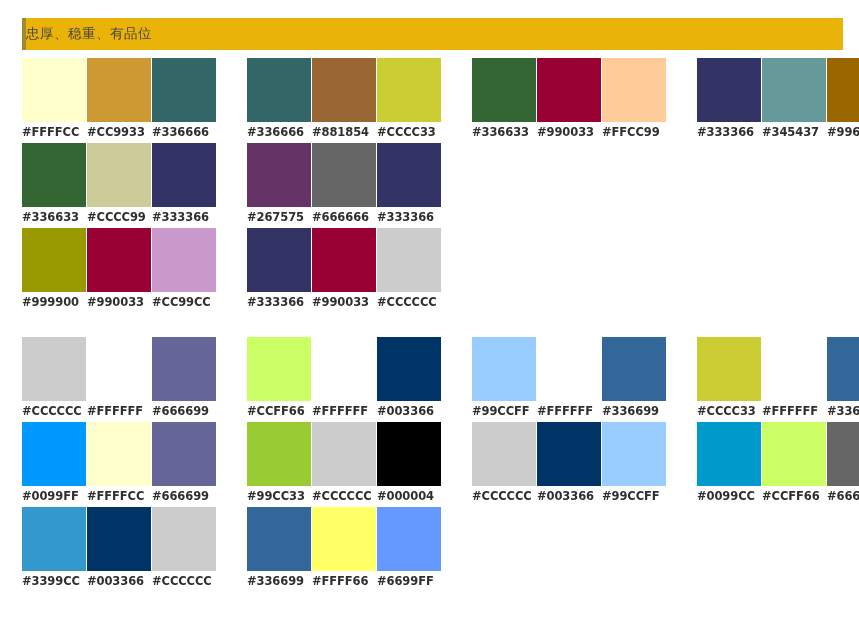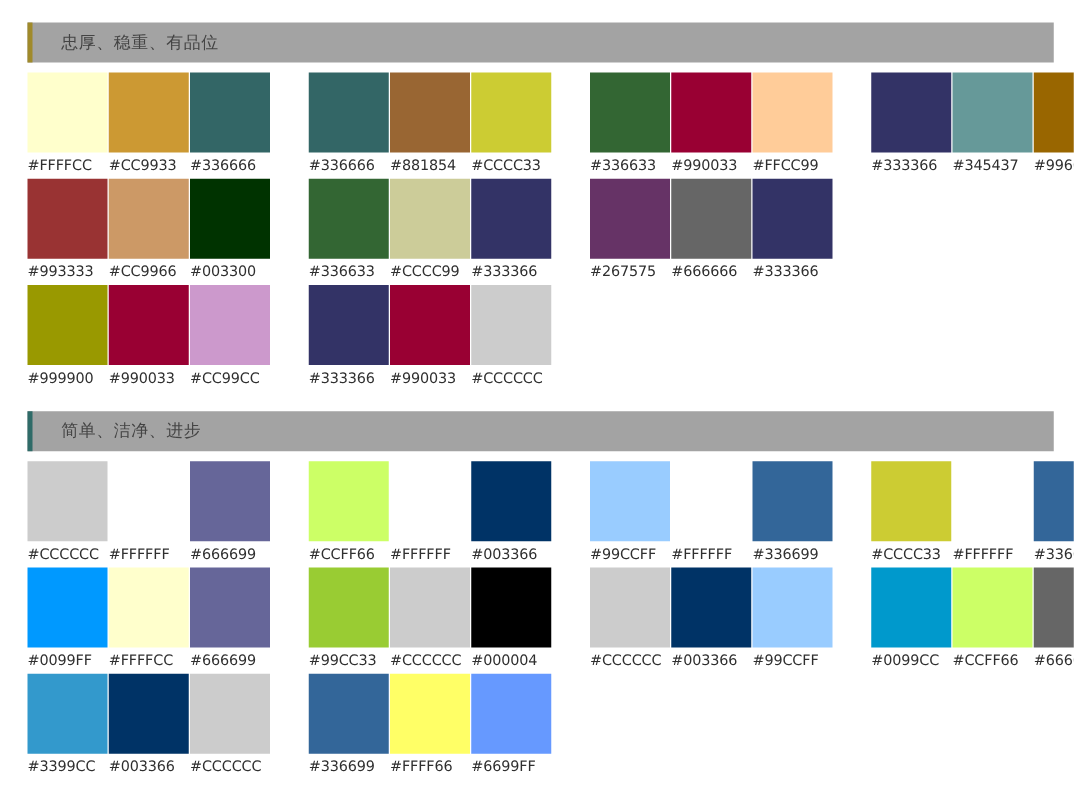--- a/index.html
+++ b/index.html
@@ -19,25 +19,25 @@
     background: #ffffff;
     padding-top: 18px;
   }
 
   
   .section { width: 859px; }
   .section + .section { margin-top: 16px; }
 
   .section-header {
     height: 32px;
-    background: #a3a3a3;
+    background: #eab308;
     margin: 0 16px 0 22px;
     display: flex;
     align-items: center;
-    padding-left: 27px;
+    padding-left: 4px;
     position: relative;
   }
   .section-header .accent {
     position: absolute;
     left: 0;
     top: 0;
     width: 4px;
     height: 32px;
   }
   .section-header .title {
@@ -72,20 +72,21 @@
     height: 64px;
     flex: 0 0 64px;
     margin-right: 1px;
   }
   .swatch:last-child { margin-right: 0; }
 
   .labels {
     display: flex;
     height: 21px;
     align-items: center;
+    font-weight: bold;
   }
 
   .label {
     width: 64px;
     flex: 0 0 64px;
     margin-right: 1px;
     font-size: 11.5px;
     color: #2f2f2f;
     line-height: 21px;
     white-space: nowrap;
@@ -151,32 +152,20 @@
               <div class="labels">
                 <div class="label">#333366</div>
                 <div class="label">#345437</div>
                 <div class="label">#996600</div>
               </div>
             </div>
           </div>
           <div class="row">
             <div class="group">
               <div class="swatches">
-                <div class="swatch" style="background: rgb(153, 51, 51);"></div>
-                <div class="swatch" style="background: rgb(204, 153, 102);"></div>
-                <div class="swatch" style="background: rgb(0, 51, 0);"></div>
-              </div>
-              <div class="labels">
-                <div class="label">#993333</div>
-                <div class="label">#CC9966</div>
-                <div class="label">#003300</div>
-              </div>
-            </div>
-            <div class="group">
-              <div class="swatches">
                 <div class="swatch" style="background: rgb(51, 102, 51);"></div>
                 <div class="swatch" style="background: rgb(204, 204, 153);"></div>
                 <div class="swatch" style="background: rgb(51, 51, 102);"></div>
               </div>
               <div class="labels">
                 <div class="label">#336633</div>
                 <div class="label">#CCCC99</div>
                 <div class="label">#333366</div>
               </div>
             </div>
@@ -215,24 +204,20 @@
               <div class="labels">
                 <div class="label">#333366</div>
                 <div class="label">#990033</div>
                 <div class="label">#CCCCCC</div>
               </div>
             </div>
           </div>
         </div>
       </div>
       <div class="section">
-        <div class="section-header">
-          <span class="accent" style="background: rgb(47, 107, 104);"></span>
-          <span class="title">简单、洁净、进步</span>
-        </div>
         <div class="rows">
           <div class="row">
             <div class="group">
               <div class="swatches">
                 <div class="swatch" style="background: rgb(204, 204, 204);"></div>
                 <div class="swatch" style="background: rgb(255, 255, 255);"></div>
                 <div class="swatch" style="background: rgb(102, 102, 153);"></div>
               </div>
               <div class="labels">
                 <div class="label">#CCCCCC</div>

